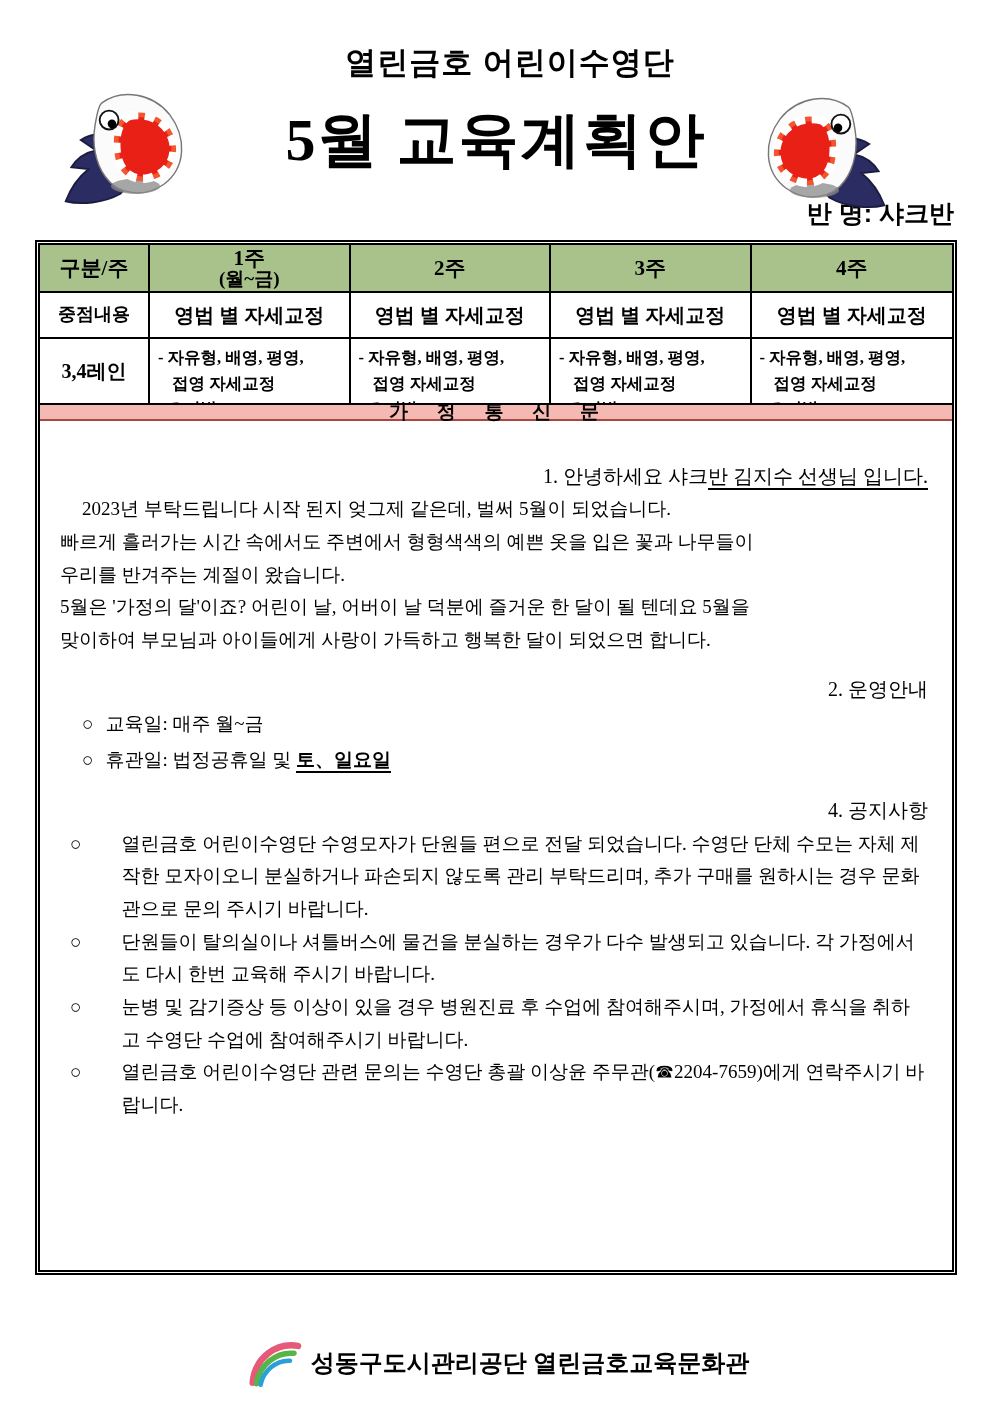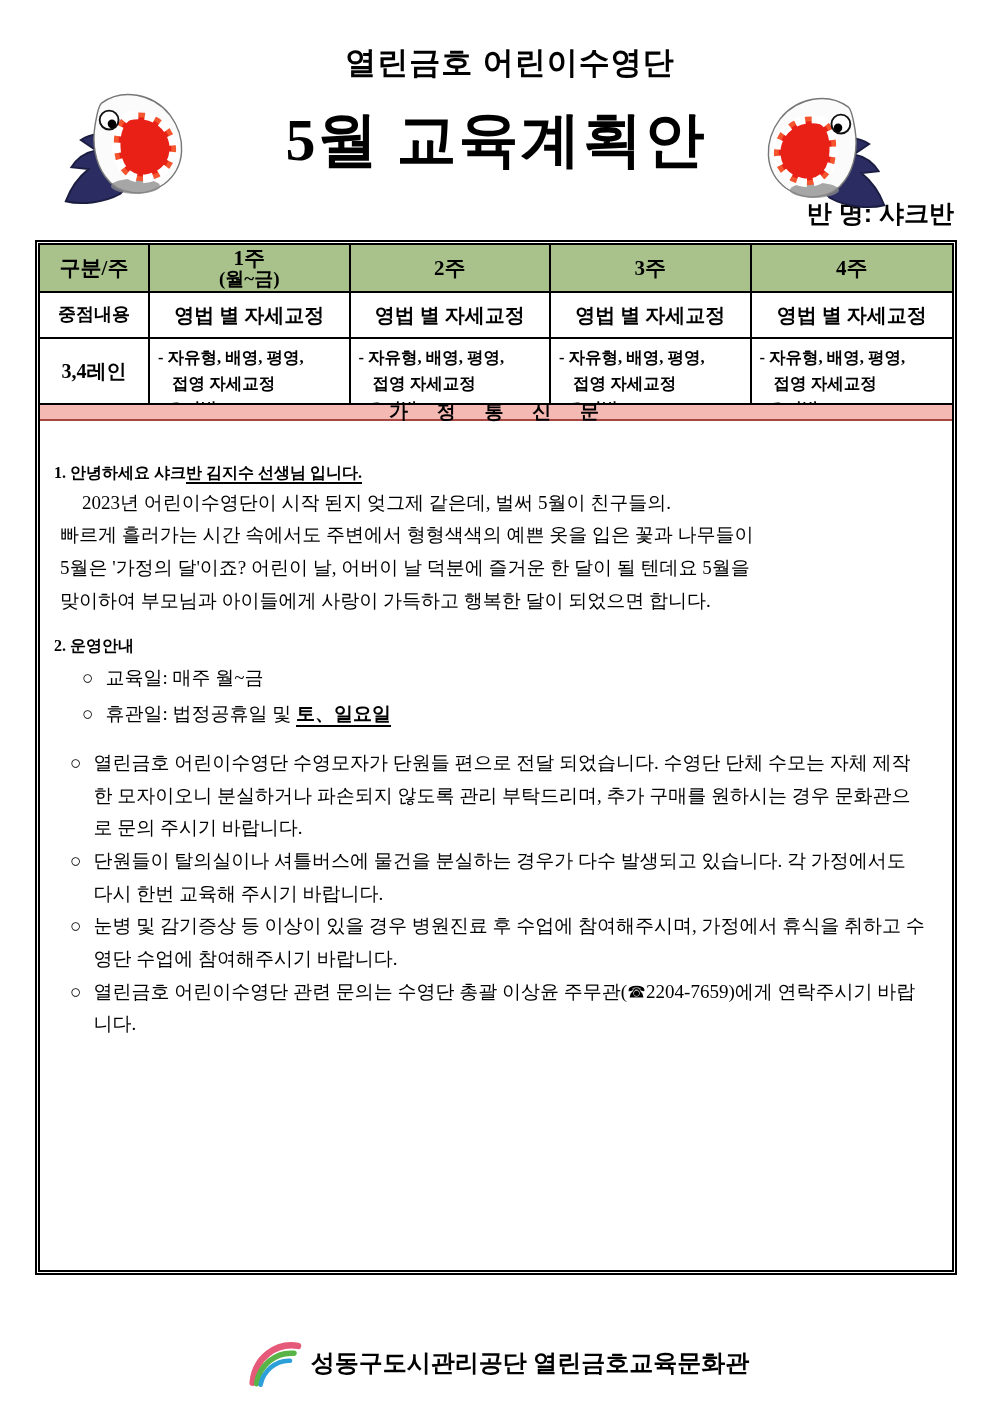--- a/index.html
+++ b/index.html
@@ -53,29 +53,29 @@
     grid-column:1/-1; background:#f5b9b4; border-bottom:2px solid #a84741;
     height:16px; display:flex; align-items:center; justify-content:center;
     font-weight:bold; font-size:19px; word-spacing:16px; letter-spacing:4px;
   }
   
   .body-cell {
     grid-column:1/-1; height:849px; overflow:hidden;
     padding:38px 24px 0 14px; font-size:19px;
   }
   .section { margin-bottom:15px; }
-  .sec-heading { font-weight:bold; font-size:16px; line-height:1.72; }
+  .sec-heading { font-weight:normal; font-size:20px; line-height:1.72;text-align:right; }
   .u { border-bottom:2px solid #000; padding-bottom:1px; }
   .line { line-height:1.72; }
   .indent1 { text-indent:22px; }
   .body-indent { padding-left:6px; }
   .bullet-line { display:flex; gap:12px; padding-left:28px; line-height:1.9; }
   .marker { flex:0 0 auto; }
   .notice { display:flex; gap:12px; padding-left:16px; line-height:1.72; }
-  .notice-text { flex:1; }
+  .notice-text { flex:1;margin-left:28px; }
 
   
   .footer {
     position:absolute; left:0; right:0; bottom:14px;
     display:flex; align-items:center; justify-content:center; gap:4px;
   }
   .footer-text {
     font-size:24px; font-weight:800;
     font-family:"Liberation Sans","DejaVu Sans",sans-serif;
   }
@@ -161,41 +161,43 @@
 
       <div class="banner">가 정 통 신 문</div>
 
       <div class="body-cell">
 
         <div class="section">
           <div class="sec-heading">
             <span>1. 안녕하세요 샤크</span><span class="u">반 김지수 선생님 입니다.</span>
           </div>
           <div class="body-indent">
-            <div class="line indent1">2023년 어린이수영단이 시작 된지 엊그제 같은데, 벌써 5월이 친구들의.</div>
+            <div class="line indent1">2023년 부탁드립니다 시작 된지 엊그제 같은데, 벌써 5월이 되었습니다.</div>
             <div class="line">빠르게 흘러가는 시간 속에서도 주변에서 형형색색의 예쁜 옷을 입은 꽃과 나무들이</div>
+            <div class="line">우리를 반겨주는 계절이 왔습니다.</div>
             <div class="line">5월은 '가정의 달'이죠? 어린이 날, 어버이 날 덕분에 즐거운 한 달이 될 텐데요 5월을</div>
             <div class="line">맞이하여 부모님과 아이들에게 사랑이 가득하고 행복한 달이 되었으면 합니다.</div>
           </div>
         </div>
 
         <div class="section">
           <div class="sec-heading">2. 운영안내</div>
           <div class="bullet-line">
             <span class="marker">○</span>
             <span>교육일: 매주 월~금</span>
           </div>
           <div class="bullet-line">
             <span class="marker">○</span>
             <span><span>휴관일: 법정공휴일 및 </span><span class="u" style="font-weight:bold">토、일요일</span></span>
           </div>
         </div>
 
 
         <div class="section">
+          <div class="sec-heading">4. 공지사항</div>
           <div class="notice">
             <span class="marker">○</span>
             <div class="notice-text">열린금호 어린이수영단 수영모자가 단원들 편으로 전달 되었습니다. 수영단 단체 수모는 자체 제작한 모자이오니 분실하거나 파손되지 않도록 관리 부탁드리며, 추가 구매를 원하시는 경우 문화관으로 문의 주시기 바랍니다.</div>
           </div>
           <div class="notice">
             <span class="marker">○</span>
             <div class="notice-text">단원들이 탈의실이나 셔틀버스에 물건을 분실하는 경우가 다수 발생되고 있습니다. 각 가정에서도 다시 한번 교육해 주시기 바랍니다.</div>
           </div>
           <div class="notice">
             <span class="marker">○</span>

